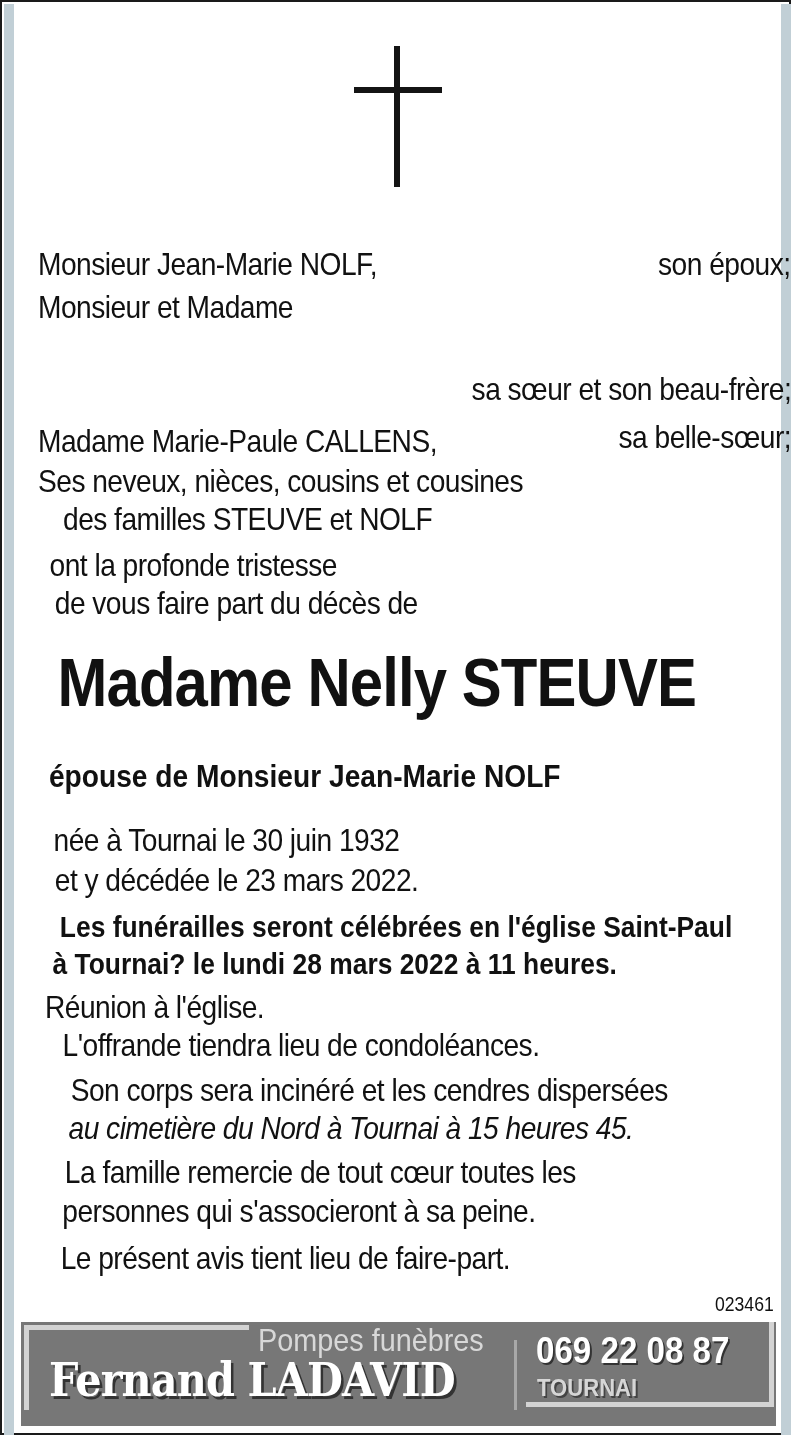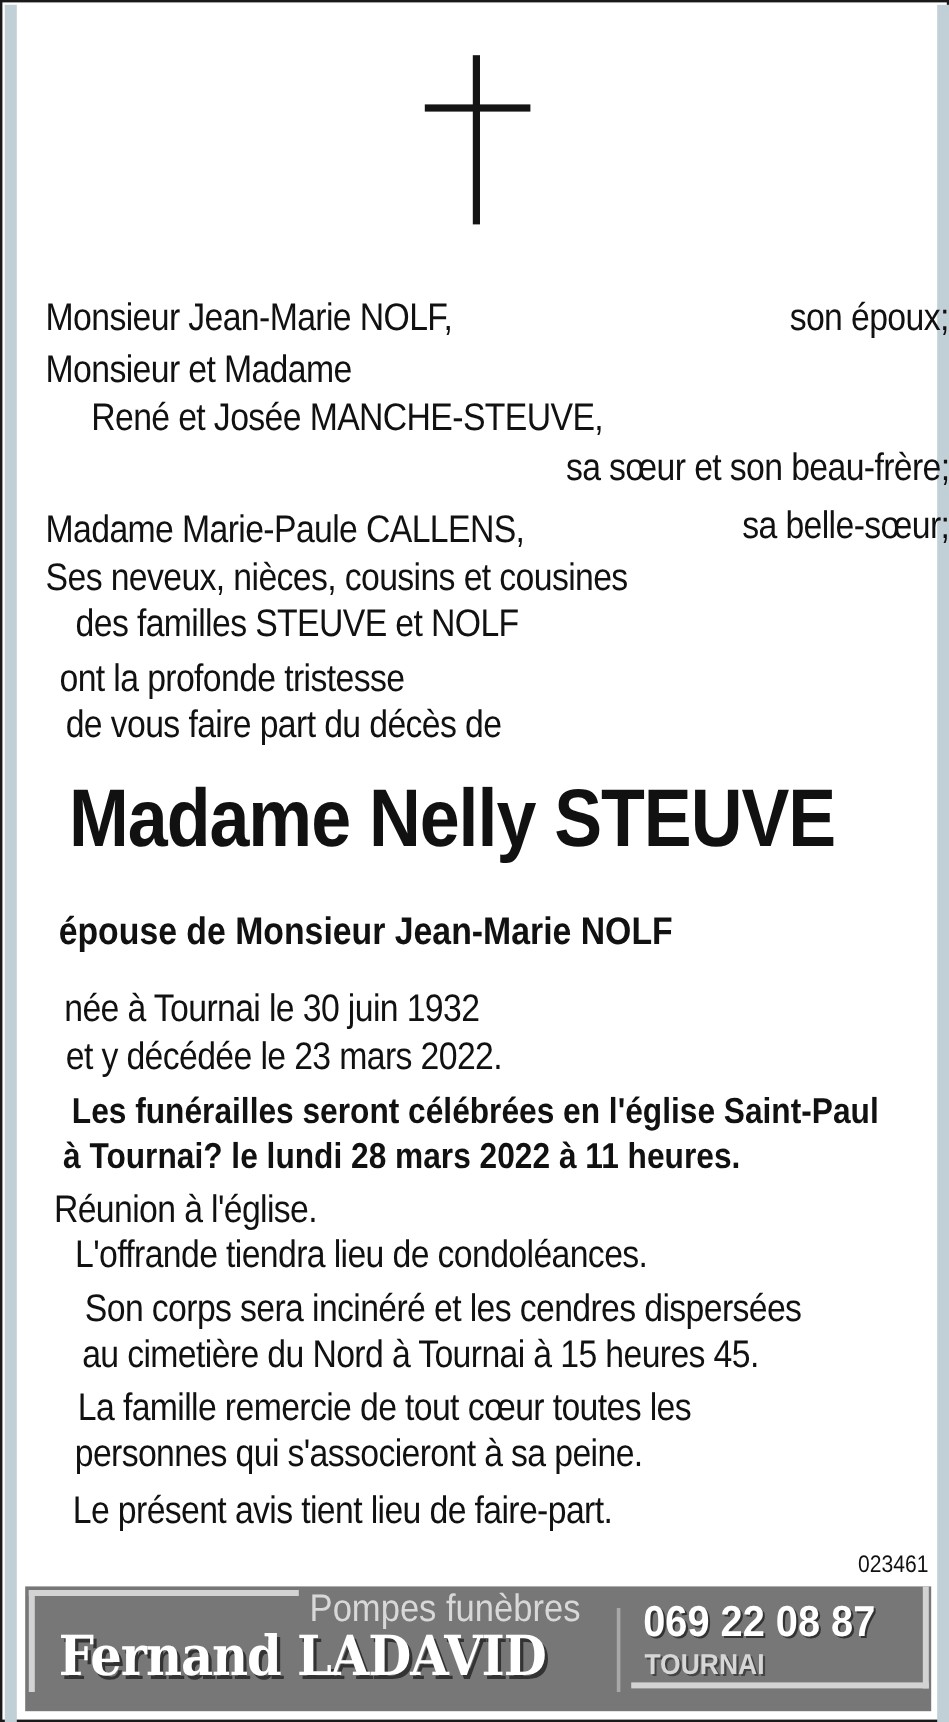--- a/index.html
+++ b/index.html
@@ -56,23 +56,20 @@
   <div class="txt fam" style="left:20px; top:242px;">
     <span class="condL">Monsieur Jean-Marie NOLF,</span>
   </div>
   <div class="txt fam it right" style="left:400px; width:373px; top:242px;">
     <span class="condR">son époux;</span>
   </div>
 
   <div class="txt fam" style="left:20px; top:285px;">
     <span class="condL">Monsieur et Madame</span>
   </div>
-  <div class="txt fam" style="left:58px; top:325px;">
-    <span class="condL">René et Josée MANCHE-STEUVE,</span>
-  </div>
   <div class="txt fam it right" style="left:300px; width:473px; top:367px;">
     <span class="condR">sa sœur et son beau-frère;</span>
   </div>
 
   <div class="txt fam" style="left:20px; top:419px;">
     <span class="condL">Madame Marie-Paule CALLENS,</span>
   </div>
   <div class="txt fam it right" style="left:450px; width:323px; top:415px;">
     <span class="condR">sa belle-sœur;</span>
   </div>
@@ -116,21 +113,21 @@
   <div class="txt fam center" style="top:985px;">
     <span class="cond">Réunion à l'église.</span>
   </div>
   <div class="txt fam center" style="top:1023px;">
     <span class="cond">L'offrande tiendra lieu de condoléances.</span>
   </div>
 
   <div class="txt fam center" style="top:1068px;">
     <span class="cond">Son corps sera incinéré et les cendres dispersées</span>
   </div>
-  <div class="txt fam center" style="top:1106px;">
+  <div class="txt fam center" style="top:1106px;font-style:italic;">
     <span class="cond">au cimetière du Nord à Tournai à 15 heures 45.</span>
   </div>
 
   <div class="txt fam center" style="top:1150px;">
     <span class="cond">La famille remercie de tout cœur toutes les</span>
   </div>
   <div class="txt fam center" style="top:1189px;">
     <span class="cond">personnes qui s'associeront à sa peine.</span>
   </div>
 

